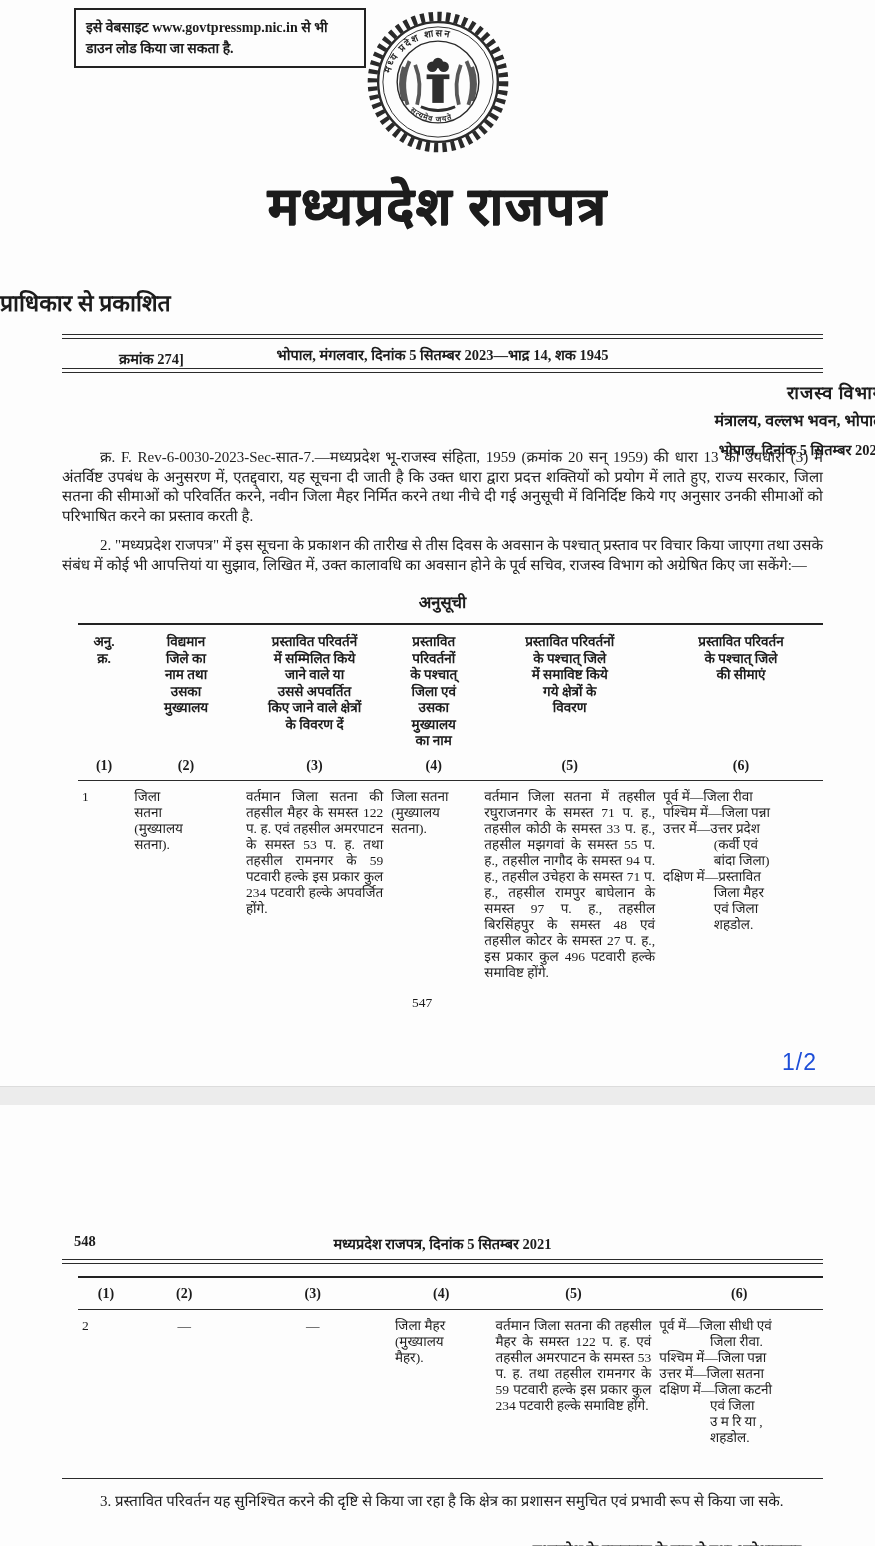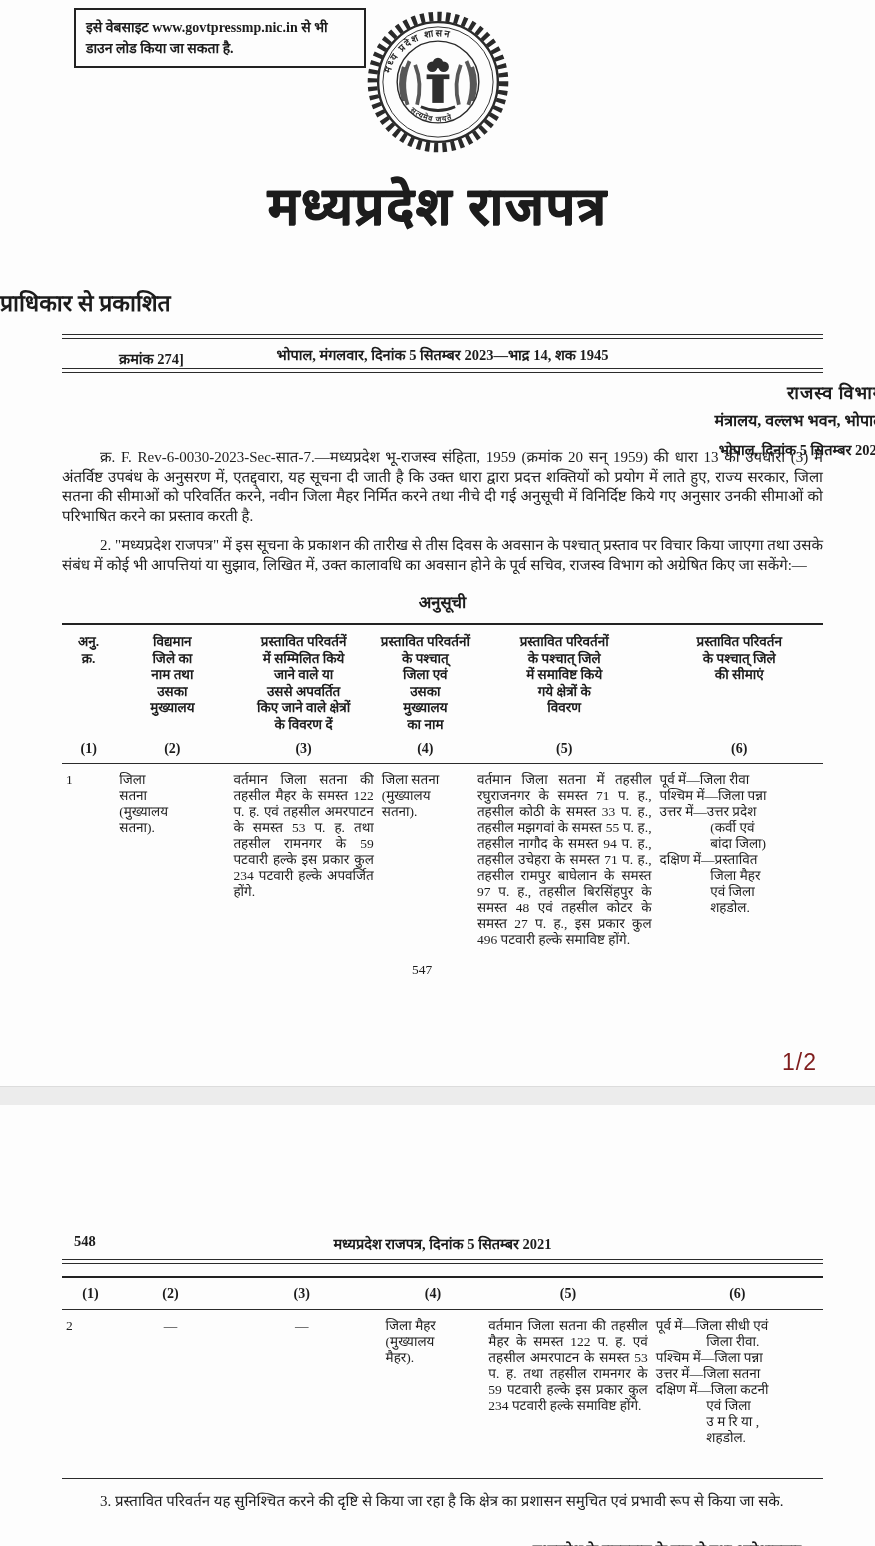--- a/index.html
+++ b/index.html
@@ -40,42 +40,42 @@
   .dept-ministry{font-size:16px;font-weight:600;margin-top:5px;}
   .dept-date{font-size:14.5px;font-weight:600;margin-top:8px;}
 
   .content1{position:absolute;top:448px;left:62px;right:52px;}
   .para{font-size:15px;line-height:19.5px;text-align:justify;text-indent:38px;}
   .para + .para{margin-top:9px;}
   .schedule-title{text-align:center;font-size:16.5px;font-weight:bold;margin:12px 0 10px;}
 
   
   .tbl{width:100%;}
-  .tbl .row{display:flex;}
+  .tbl .row{display:flex;margin-left:16px;}
   .tbl .c1{width:7%;}
   .tbl .c2{width:15%;}
   .tbl .c3{width:19.5%;}
   .tbl .c4{width:12.5%;}
   .tbl .c5{width:24%;}
   .tbl .c6{width:22%;}
   .hdr-row{border-top:2.5px solid #222;padding-top:9px;font-size:13.5px;line-height:16.5px;font-weight:600;}
   .hdr-row .cell{text-align:center;white-space:pre-line;padding:0 3px;box-sizing:border-box;}
   .num-row{padding:8px 0 6px;font-size:14px;font-weight:600;}
   .num-row .cell{text-align:center;}
   .body-row{border-top:1.5px solid #2b2b2b;padding-top:8px;font-size:13.5px;line-height:16px;}
   .body-row .cell{padding:0 4px;box-sizing:border-box;}
   .preline{white-space:pre-line;}
   .prewrap{white-space:pre-wrap;}
   .just{text-align:justify;}
   .sno{padding-left:14px;box-sizing:border-box;}
   .pageno-547{margin-top:14px;padding-left:46%;font-size:13.5px;}
   .page-indicator{
     position:absolute;right:58px;bottom:10px;
     font-family:"Liberation Sans","DejaVu Sans",sans-serif;
-    font-size:23px;color:#7f1d1d;letter-spacing:1px;
+    font-size:23px;color:#1d4ed8;letter-spacing:1px;
   }
 
   
   .content2{position:absolute;top:128px;left:62px;right:52px;}
   .p2-head{position:relative;font-size:14.5px;font-weight:600;padding-bottom:6px;}
   .p2-pageno{position:absolute;left:12px;top:0;}
   .p2-title{display:block;text-align:center;}
   .p2-spacer{height:12px;}
   .tbl2 .c1{width:7.5%;}
   .tbl2 .c2{width:13.5%;}

